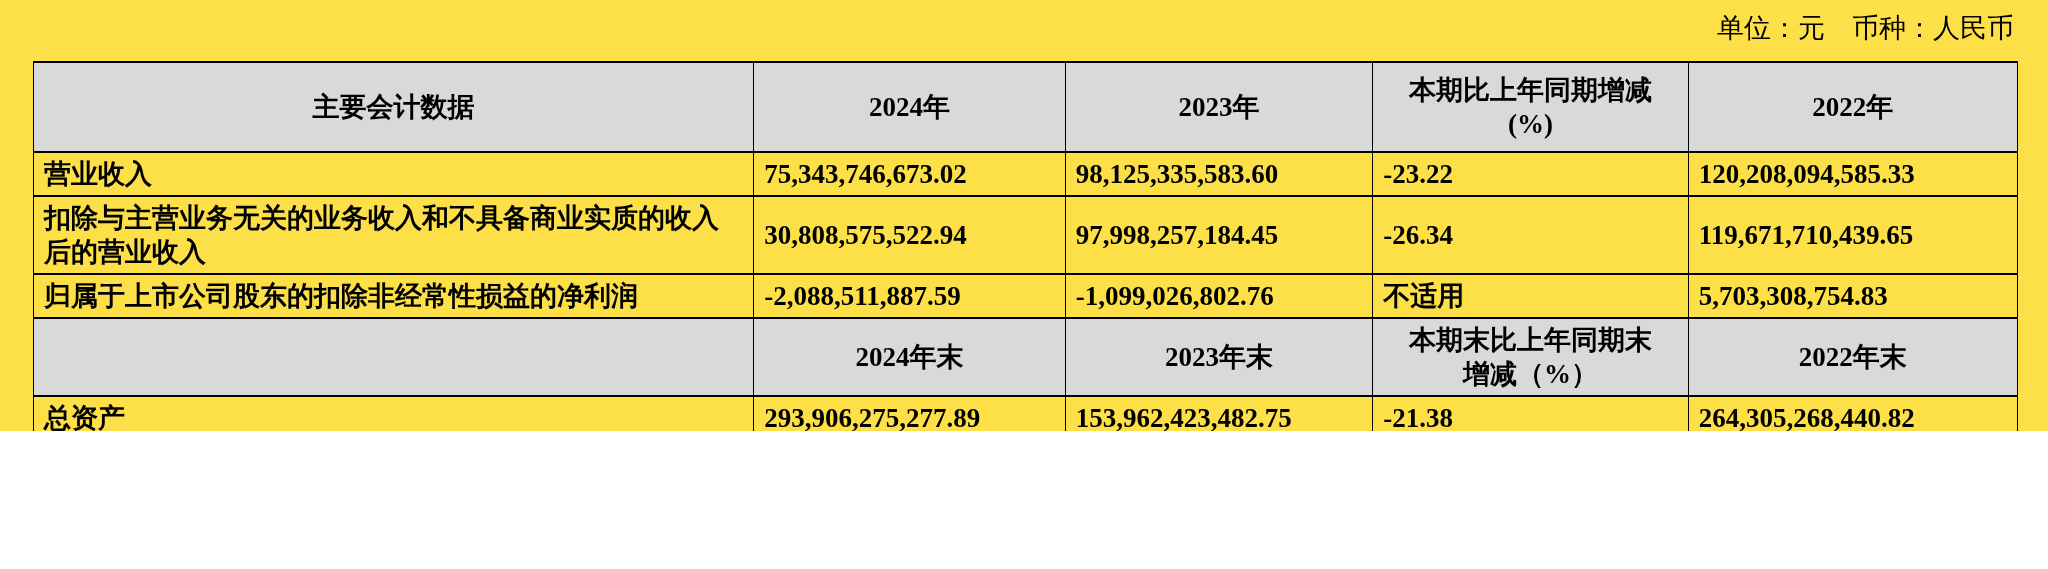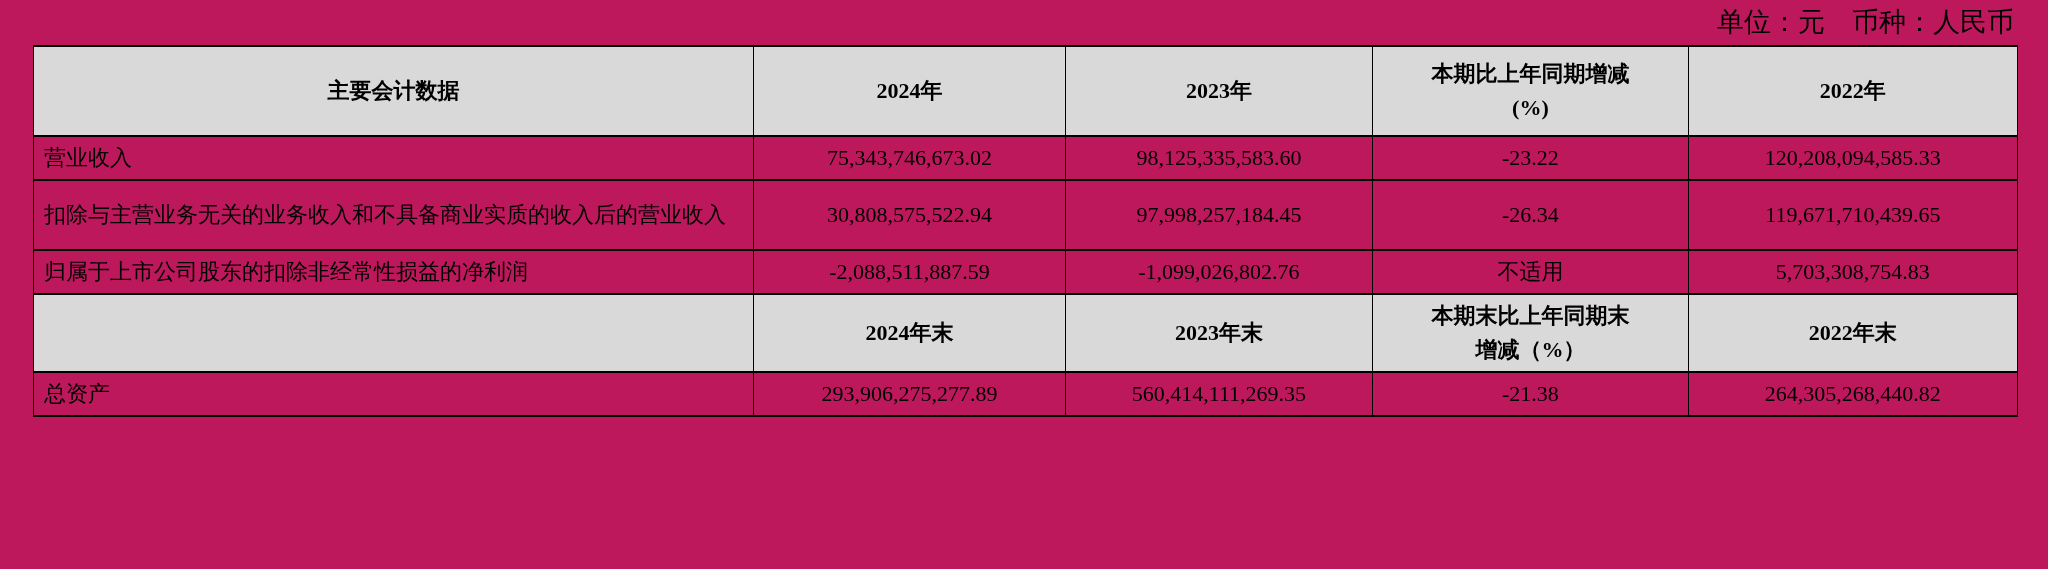--- a/index.html
+++ b/index.html
@@ -4,39 +4,39 @@
 <style>
   html, body {
     margin: 0;
     padding: 0;
     background: #ffffff;
     font-family: "Liberation Serif", "DejaVu Serif", serif;
     color: #000000;
   }
   .page {
     width: 2048px;
-    height: 569px;
+    height: 431px;
     box-sizing: border-box;
-    padding: 4px 30px 0 33px;
+    padding: 10px 30px 0 33px;
     overflow: hidden;
-    background: #be185d;
+    background: #fde047;
   }
   .unit-note {
     text-align: right;
     font-size: 27px;
     line-height: 36px;
     padding-right: 4px;
     white-space: pre;
   }
   table.fin {
     width: 1985px;
     border-collapse: collapse;
     table-layout: fixed;
-    margin-top: 5px;
-    font-size: 22px;
+    margin-top: 15px;
+    font-size: 27px;
   }
   table.fin td {
     border-left: 1px solid #000;
     border-right: 1px solid #000;
     border-top: 2px solid #000;
     border-bottom: 2px solid #000;
     vertical-align: middle;
     box-sizing: border-box;
     padding: 4px 10px;
     line-height: 34px;
@@ -44,22 +44,22 @@
   }
   tr.hdr td {
     background: #d9d9d9;
     font-weight: bold;
     text-align: center;
     white-space: pre-line;
   }
   tr.hdr-annual td { height: 90px; }
   tr.hdr-end td { height: 78px; }
   td.label { text-align: left; padding-left: 9px; }
-  td.num { text-align: center; padding-right: 13px; font-variant-numeric: tabular-nums; }
-  tr.datarow td { height: 43px; }
+  td.num { text-align: left; padding-right: 13px; font-variant-numeric: tabular-nums; }
+  tr.datarow td { height: 43px; font-weight: bold; }
   tr.datarow.tall td { height: 70px; }
   col.c-metric { width: 36.3%; }
   col.c-2024 { width: 15.7%; }
   col.c-2023 { width: 15.5%; }
   col.c-chg  { width: 15.9%; }
   col.c-2022 { width: 16.6%; }
 </style>
 </head>
 <body>
 
@@ -118,20 +118,20 @@
         <td>2023年末</td>
         <td>本期末比上年同期末
 增减（%）</td>
         <td>2022年末</td>
       </tr>
 
 
       <tr class="datarow">
         <td class="label">总资产</td>
         <td class="num">293,906,275,277.89</td>
-        <td class="num">560,414,111,269.35</td>
+        <td class="num">153,962,423,482.75</td>
         <td class="num">-21.38</td>
         <td class="num">264,305,268,440.82</td>
       </tr>
 
     </tbody>
   </table>
 </div>
 
 </body></html>

